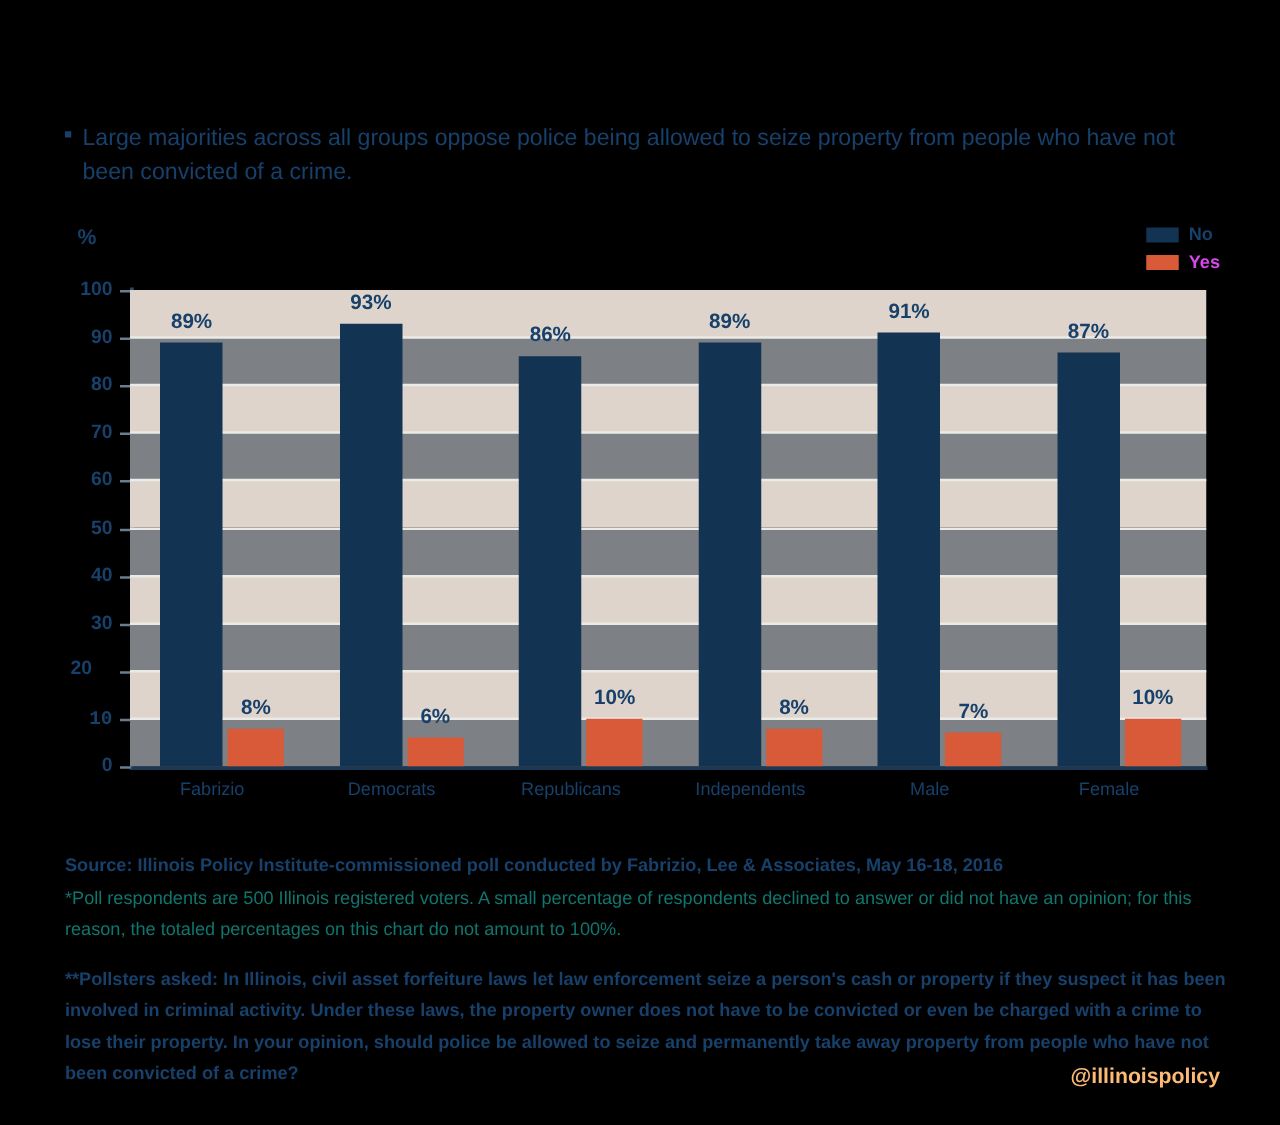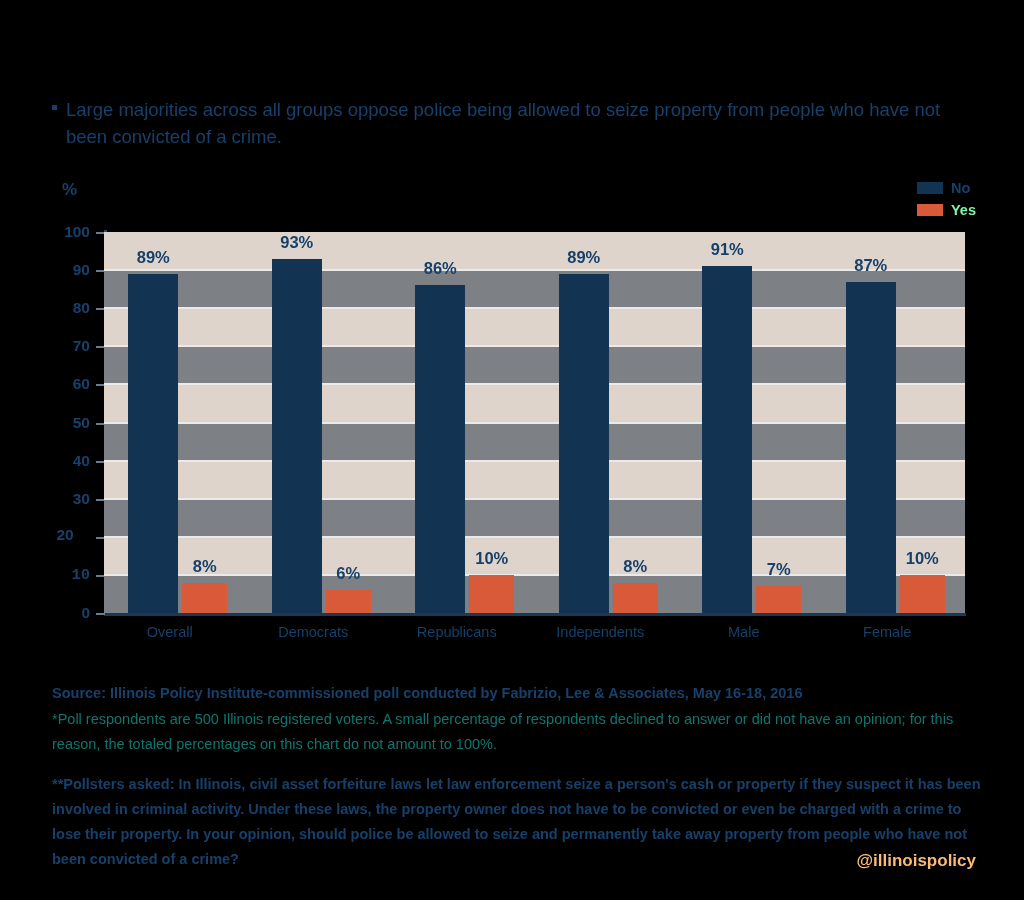--- a/index.html
+++ b/index.html
@@ -201,21 +201,21 @@
 
   <div class="pct-label">%</div>
 
   <div class="legend">
     <div class="legend-row">
       <span class="legend-swatch" style="background:#123352"></span>
       <span class="legend-text" style="color:#17406a">No</span>
     </div>
     <div class="legend-row">
       <span class="legend-swatch" style="background:#d85a39"></span>
-      <span class="legend-text" style="color:#86efac">Yes</span>
+      <span class="legend-text" style="color:#d946ef">Yes</span>
     </div>
   </div>
 
   <div class="axis-line"></div>
   <div class="axis-line-x"></div>
 
   <div id="y-axis">
       <div class="ytick" style="top: 232px;"></div>
       <div class="ylabel" style="top: 232px;">100</div>
       <div class="ytick" style="top: 270.1px;"></div>
@@ -284,21 +284,21 @@
         <div class="bar bar-yes" style="left: 644.25px; width: 45px; height: 26.67px; background: rgb(216, 90, 57);"></div>
         <div class="bar-value" style="left: 666.75px; top: 328.33px;">7%</div>
         <div class="bar bar-no" style="left: 733.75px; width: 50px; height: 331.47px; background: rgb(18, 51, 82);"></div>
         <div class="bar-value" style="left: 758.75px; top: 23.53px;">87%</div>
         <div class="bar bar-yes" style="left: 787.75px; width: 45px; height: 38.1px; background: rgb(216, 90, 57);"></div>
         <div class="bar-value" style="left: 810.25px; top: 316.9px;">10%</div>
       </div>
   </div>
 
   <div id="x-axis">
-      <div class="xlabel" style="left: 169.75px; top: 624px;">Overall</div>
+      <div class="xlabel" style="left: 169.75px; top: 624px;">Fabrizio</div>
       <div class="xlabel" style="left: 313.25px; top: 624px;">Democrats</div>
       <div class="xlabel" style="left: 456.75px; top: 624px;">Republicans</div>
       <div class="xlabel" style="left: 600.25px; top: 624px;">Independents</div>
       <div class="xlabel" style="left: 743.75px; top: 624px;">Male</div>
       <div class="xlabel" style="left: 887.25px; top: 624px;">Female</div>
     </div>
 
   <div class="source">Source: Illinois Policy Institute-commissioned poll conducted by Fabrizio, Lee &amp; Associates, May 16-18, 2016</div>
   <div class="note1">*Poll respondents are 500 Illinois registered voters. A small percentage of respondents declined to answer or did not have an opinion; for this reason, the totaled percentages on this chart do not amount to 100%.</div>
   <div class="note2">**Pollsters asked: In Illinois, civil asset forfeiture laws let law enforcement seize a person's cash or property if they suspect it has been involved in criminal activity. Under these laws, the property owner does not have to be convicted or even be charged with a crime to lose their property. In your opinion, should police be allowed to seize and permanently take away property from people who have not been convicted of a crime?</div>

